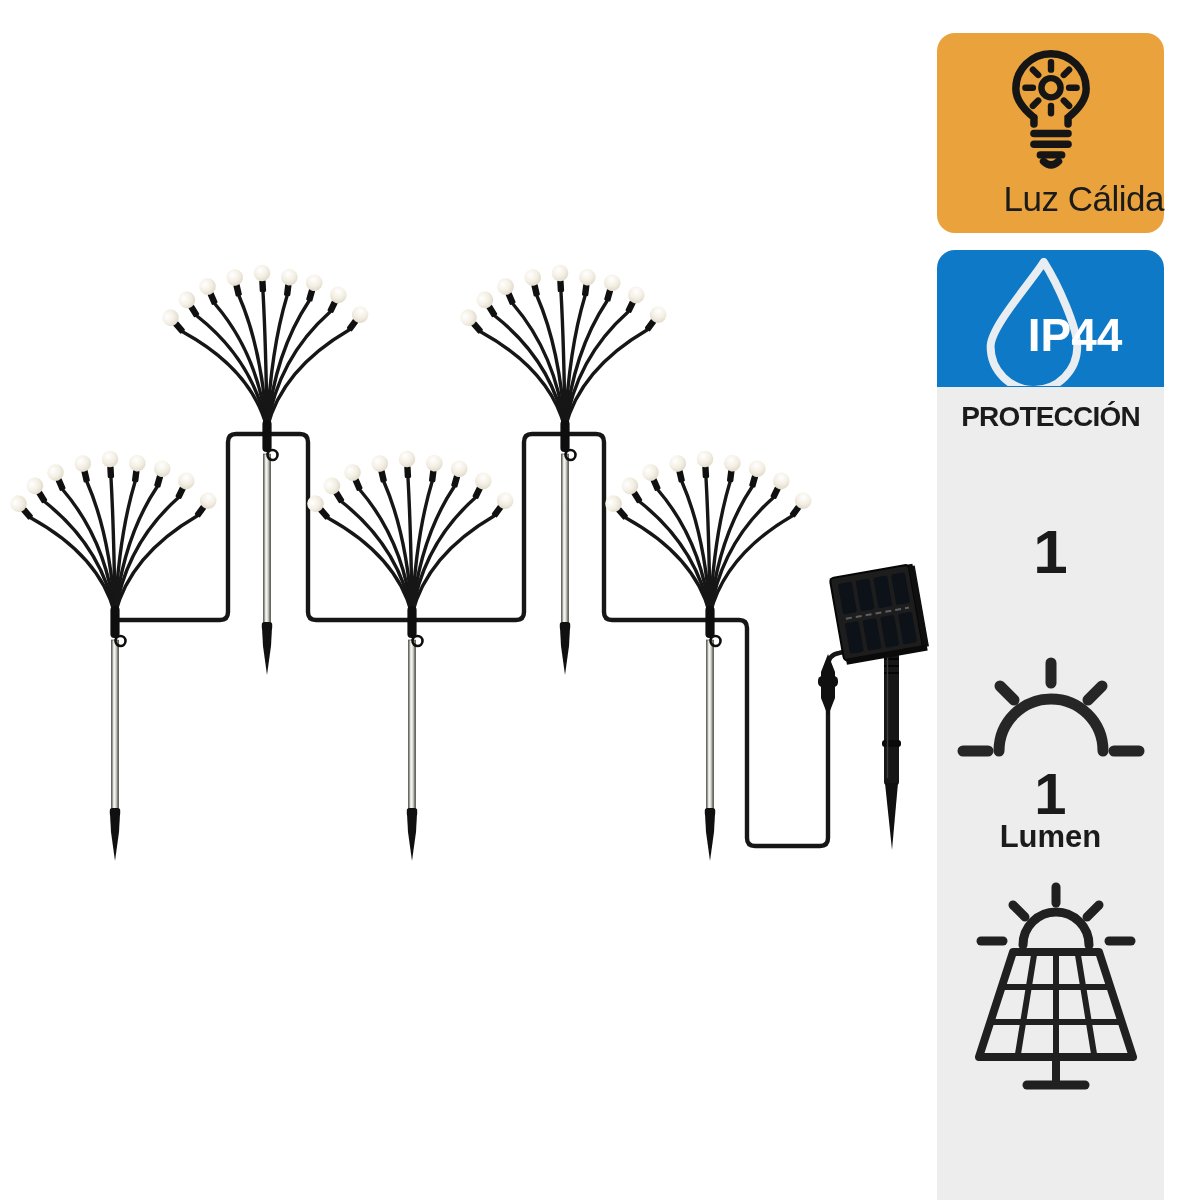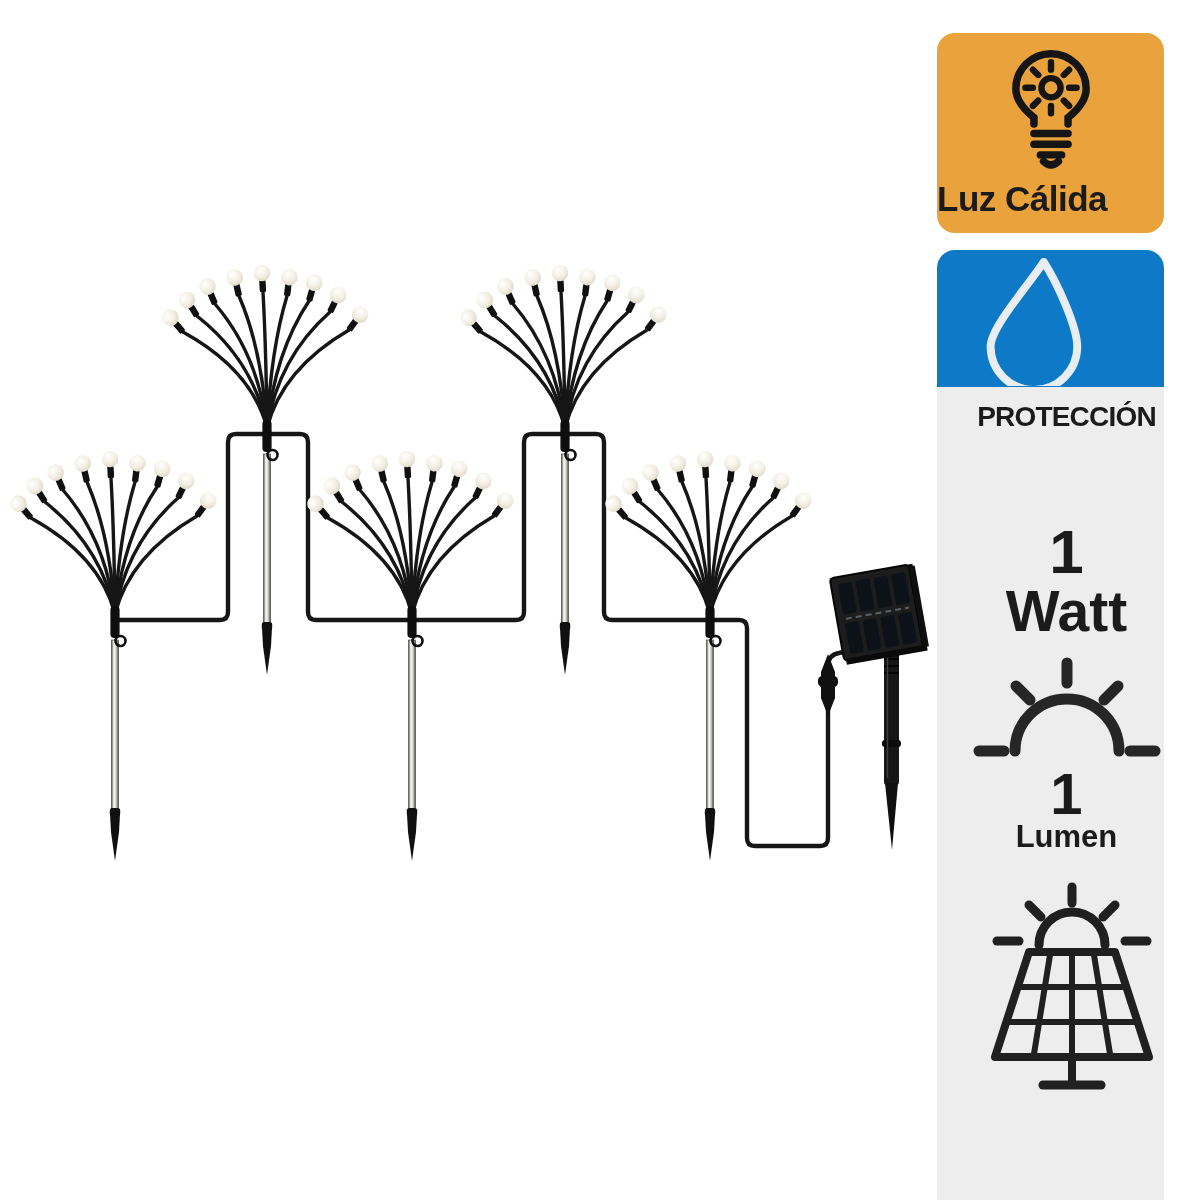--- a/index.html
+++ b/index.html
@@ -4,29 +4,29 @@
 <style>
   html,body{margin:0;padding:0;background:#fff;}
   .canvas{position:relative;width:1200px;height:1200px;background:#ffffff;overflow:hidden;
           font-family:"Liberation Sans","DejaVu Sans",sans-serif;}
   .scene{position:absolute;left:0;top:0;width:935px;height:1200px;}
   
   .sidebar{position:absolute;left:937px;top:0;width:227px;height:1200px;}
   .badge-warm{position:absolute;left:0;top:33px;width:227px;height:200px;background:#E9A23C;
               border-radius:18px;}
   .badge-warm svg{position:absolute;left:50px;top:10px;}
-  .warm-label{position:absolute;left:0;bottom:14px;width:100%;text-align:left;
-              font-size:35px;font-weight:700;color:#1b1b1b;letter-spacing:-0.5px;}
+  .warm-label{position:absolute;left:0;bottom:14px;width:100%;text-align:right;
+              font-size:35px;font-weight:400;color:#1b1b1b;letter-spacing:-0.5px;}
   .badge-ip{position:absolute;left:0;top:250px;width:227px;height:137px;background:#0E79C7;
             border-radius:18px 18px 0 0;}
   .badge-ip svg{position:absolute;left:28px;top:8px;}
   .ip-label{position:absolute;left:48px;top:58px;width:180px;text-align:center;
             font-size:46px;font-weight:700;color:#ffffff;letter-spacing:0px;}
   .graycol{position:absolute;left:0;top:387px;width:227px;height:813px;background:#EDEDED;}
-  .graycol .item{position:absolute;left:0;width:100%;text-align:center;color:#1b1b1b;padding-left:16px;}
+  .graycol .item{position:absolute;left:0;width:100%;text-align:center;color:#1b1b1b;}
   .prot{top:15px;font-size:28px;font-weight:700;line-height:1.07;letter-spacing:-0.8px;}
   .watt-v{top:134px;font-size:62px;font-weight:700;line-height:1;}
   .watt-u{top:196px;font-size:57px;font-weight:700;line-height:1;}
   .sun-ic{top:268px;}
   .lum-v{top:378px;font-size:58px;font-weight:700;line-height:1;}
   .lum-u{top:434px;font-size:31px;font-weight:700;line-height:1;}
   .sol-ic{top:490px;}
 </style>
 </head>
 <body>
@@ -196,30 +196,30 @@
           </g>
         </g>
       </svg>
       <div class="warm-label">Luz Cálida</div>
     </div>
 
     <div class="badge-ip">
       <svg width="128" height="128" viewBox="0 0 130 130">
         <path d="M80,4 C66,26 26,70 26,90 a44,44 0 0 0 88,0 C114,70 94,26 80,4 Z" fill="none" stroke="#E8EDF2" stroke-width="8" stroke-linejoin="round" stroke-linecap="round"></path>
       </svg>
+      <div class="ip-label">IP44</div>
     </div>
 
     <div class="graycol">
 
       <div class="item prot">
         <div>PROTECCIÓN</div>
       </div>
 
       <div class="item watt-v">1</div>
-      <div class="item watt-u">Watt</div>
 
       <div class="item sun-ic">
         <svg width="190" height="104" viewBox="0 0 190 104">
           <g fill="none" stroke="#262626" stroke-width="11" stroke-linecap="round">
             <path d="M43,96 A52,52 0 0 1 147,96"></path>
             <line x1="95" y1="8" x2="95" y2="28"></line>
             <line x1="44" y1="31" x2="58" y2="45"></line>
             <line x1="146" y1="31" x2="132" y2="45"></line>
             <line x1="7" y1="96" x2="32" y2="96"></line>
             <line x1="158" y1="96" x2="183" y2="96"></line>

